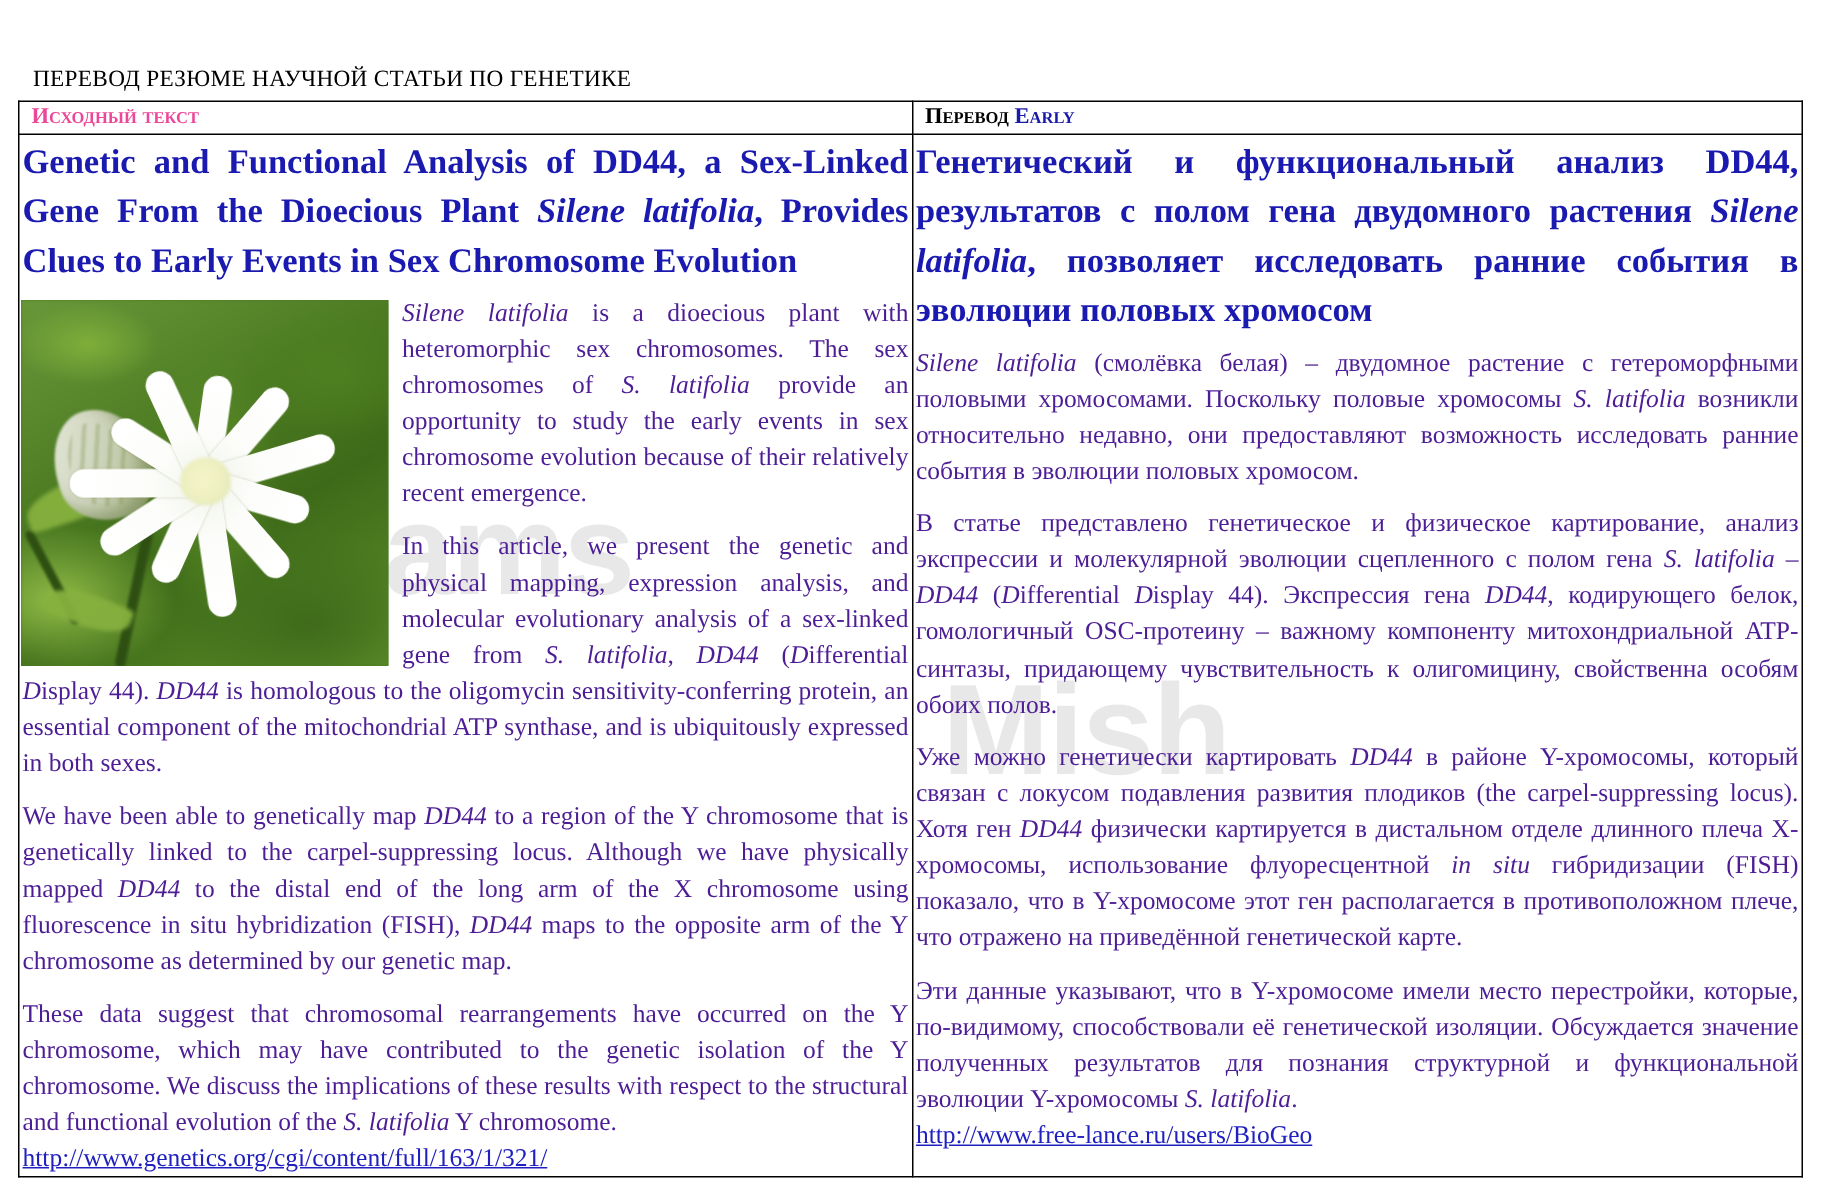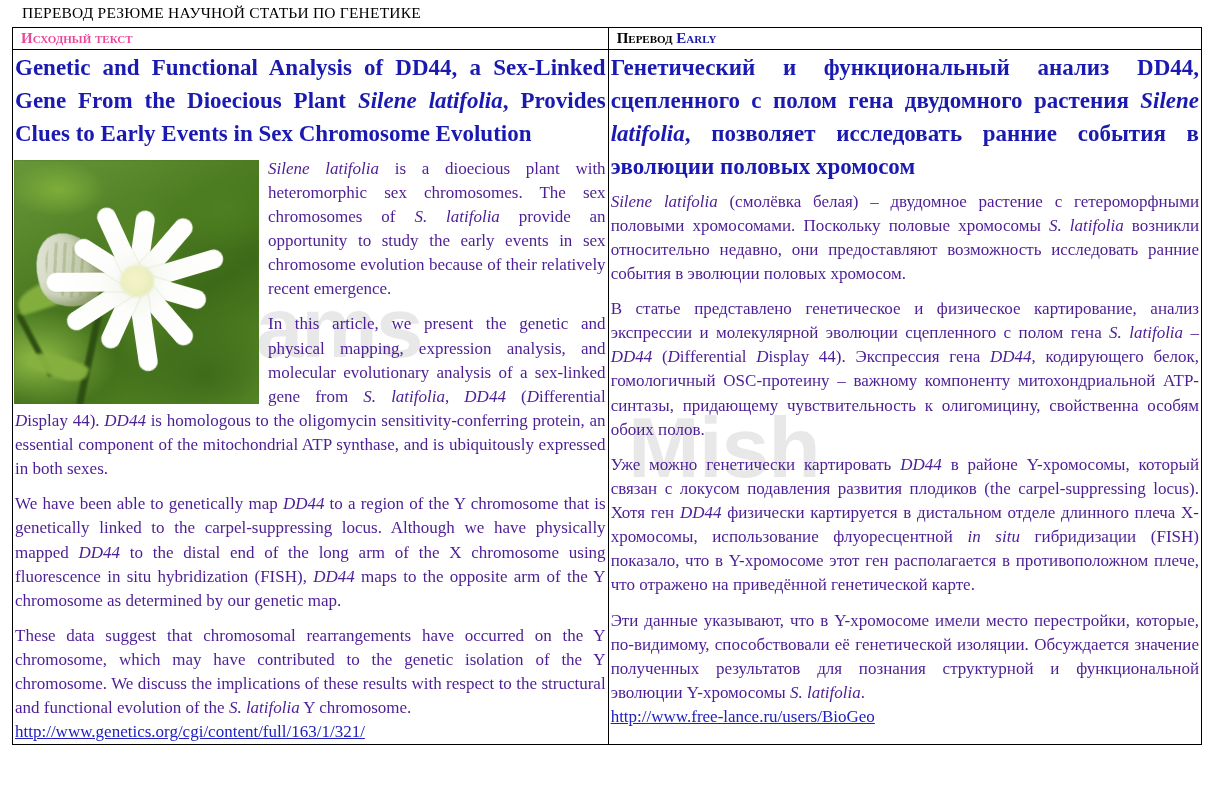--- a/index.html
+++ b/index.html
@@ -3,21 +3,21 @@
 <meta charset="utf-8">
 <style>
   html,body{margin:0;padding:0;}
   body{
     width:1214px;height:786px;
     background:#ffffff;
     font-family:"Liberation Serif","DejaVu Serif",serif;
     overflow:hidden;
     position:relative;
   }
-  .page{position:relative;width:1214px;height:684px;box-sizing:border-box;padding:0;}
+  .page{position:relative;width:1214px;height:684px;box-sizing:border-box;padding:0;margin-top:40px;}
 
   
   .doc-caption{
     position:absolute;left:22px;top:4px;
     font-size:15.5px;
     font-variant:small-caps;
     letter-spacing:.2px;
     color:#000;
     white-space:nowrap;
   }
@@ -234,21 +234,21 @@
 
         <div class="para"><span>We have been able to genetically map </span><i>DD44</i><span> to a region of the Y chromosome that is genetically linked to the carpel-suppressing locus. Although we have physically mapped </span><i>DD44</i><span> to the distal end of the long arm of the X chromosome using fluorescence in situ hybridization (FISH), </span><i>DD44</i><span> maps to the opposite arm of the Y chromosome as determined by our genetic map.</span></div>
 
         <div class="para last"><span>These data suggest that chromosomal rearrangements have occurred on the Y chromosome, which may have contributed to the genetic isolation of the Y chromosome. We discuss the implications of these results with respect to the structural and functional evolution of the </span><i>S. latifolia</i><span> Y chromosome.</span></div>
 
         <a class="link" href="#">http://www.genetics.org/cgi/content/full/163/1/321/</a>
       </td>
 
       <td class="col-r body-cell">
 
-        <div class="title"><span>Генетический и функциональный анализ DD44, сцепленного с полом гена двудомного растения </span><i>Silene latifolia</i><span>, позволяет исследовать ранние события в эволюции половых хромосом</span></div>
+        <div class="title"><span>Генетический и функциональный анализ DD44, результатов с полом гена двудомного растения </span><i>Silene latifolia</i><span>, позволяет исследовать ранние события в эволюции половых хромосом</span></div>
 
         <div class="para"><i>Silene latifolia</i><span> (смолёвка белая) – двудомное растение с гетероморфными половыми хромосомами. Поскольку половые хромосомы </span><i>S. latifolia</i><span> возникли относительно недавно, они предоставляют возможность исследовать ранние события в эволюции половых хромосом.</span></div>
 
         <div class="para"><span>В статье представлено генетическое и физическое картирование, анализ экспрессии и молекулярной эволюции сцепленного с полом гена </span><i>S. latifolia</i><span> – </span><i>DD44</i><span> (</span><i>D</i><span>ifferential </span><i>D</i><span>isplay 44). Экспрессия гена </span><i>DD44</i><span>, кодирующего белок, гомологичный OSC-протеину – важному компоненту митохондриальной ATP-синтазы, придающему чувствительность к олигомицину, свойственна особям обоих полов.</span></div>
 
         <div class="para"><span>Уже можно генетически картировать </span><i>DD44</i><span> в районе Y-хромосомы, который связан с локусом подавления развития плодиков (the carpel-suppressing locus). Хотя ген </span><i>DD44</i><span> физически картируется в дистальном отделе длинного плеча X-хромосомы, использование флуоресцентной </span><i>in situ</i><span> гибридизации (FISH) показало, что в Y-хромосоме этот ген располагается в противоположном плече, что отражено на приведённой генетической карте.</span></div>
 
         <div class="para last"><span>Эти данные указывают, что в Y-хромосоме имели место перестройки, которые, по-видимому, способствовали её генетической изоляции. Обсуждается значение полученных результатов для познания структурной и функциональной эволюции Y-хромосомы </span><i>S. latifolia</i><span>.</span></div>
 
         <a class="link" href="#">http://www.free-lance.ru/users/BioGeo</a>

